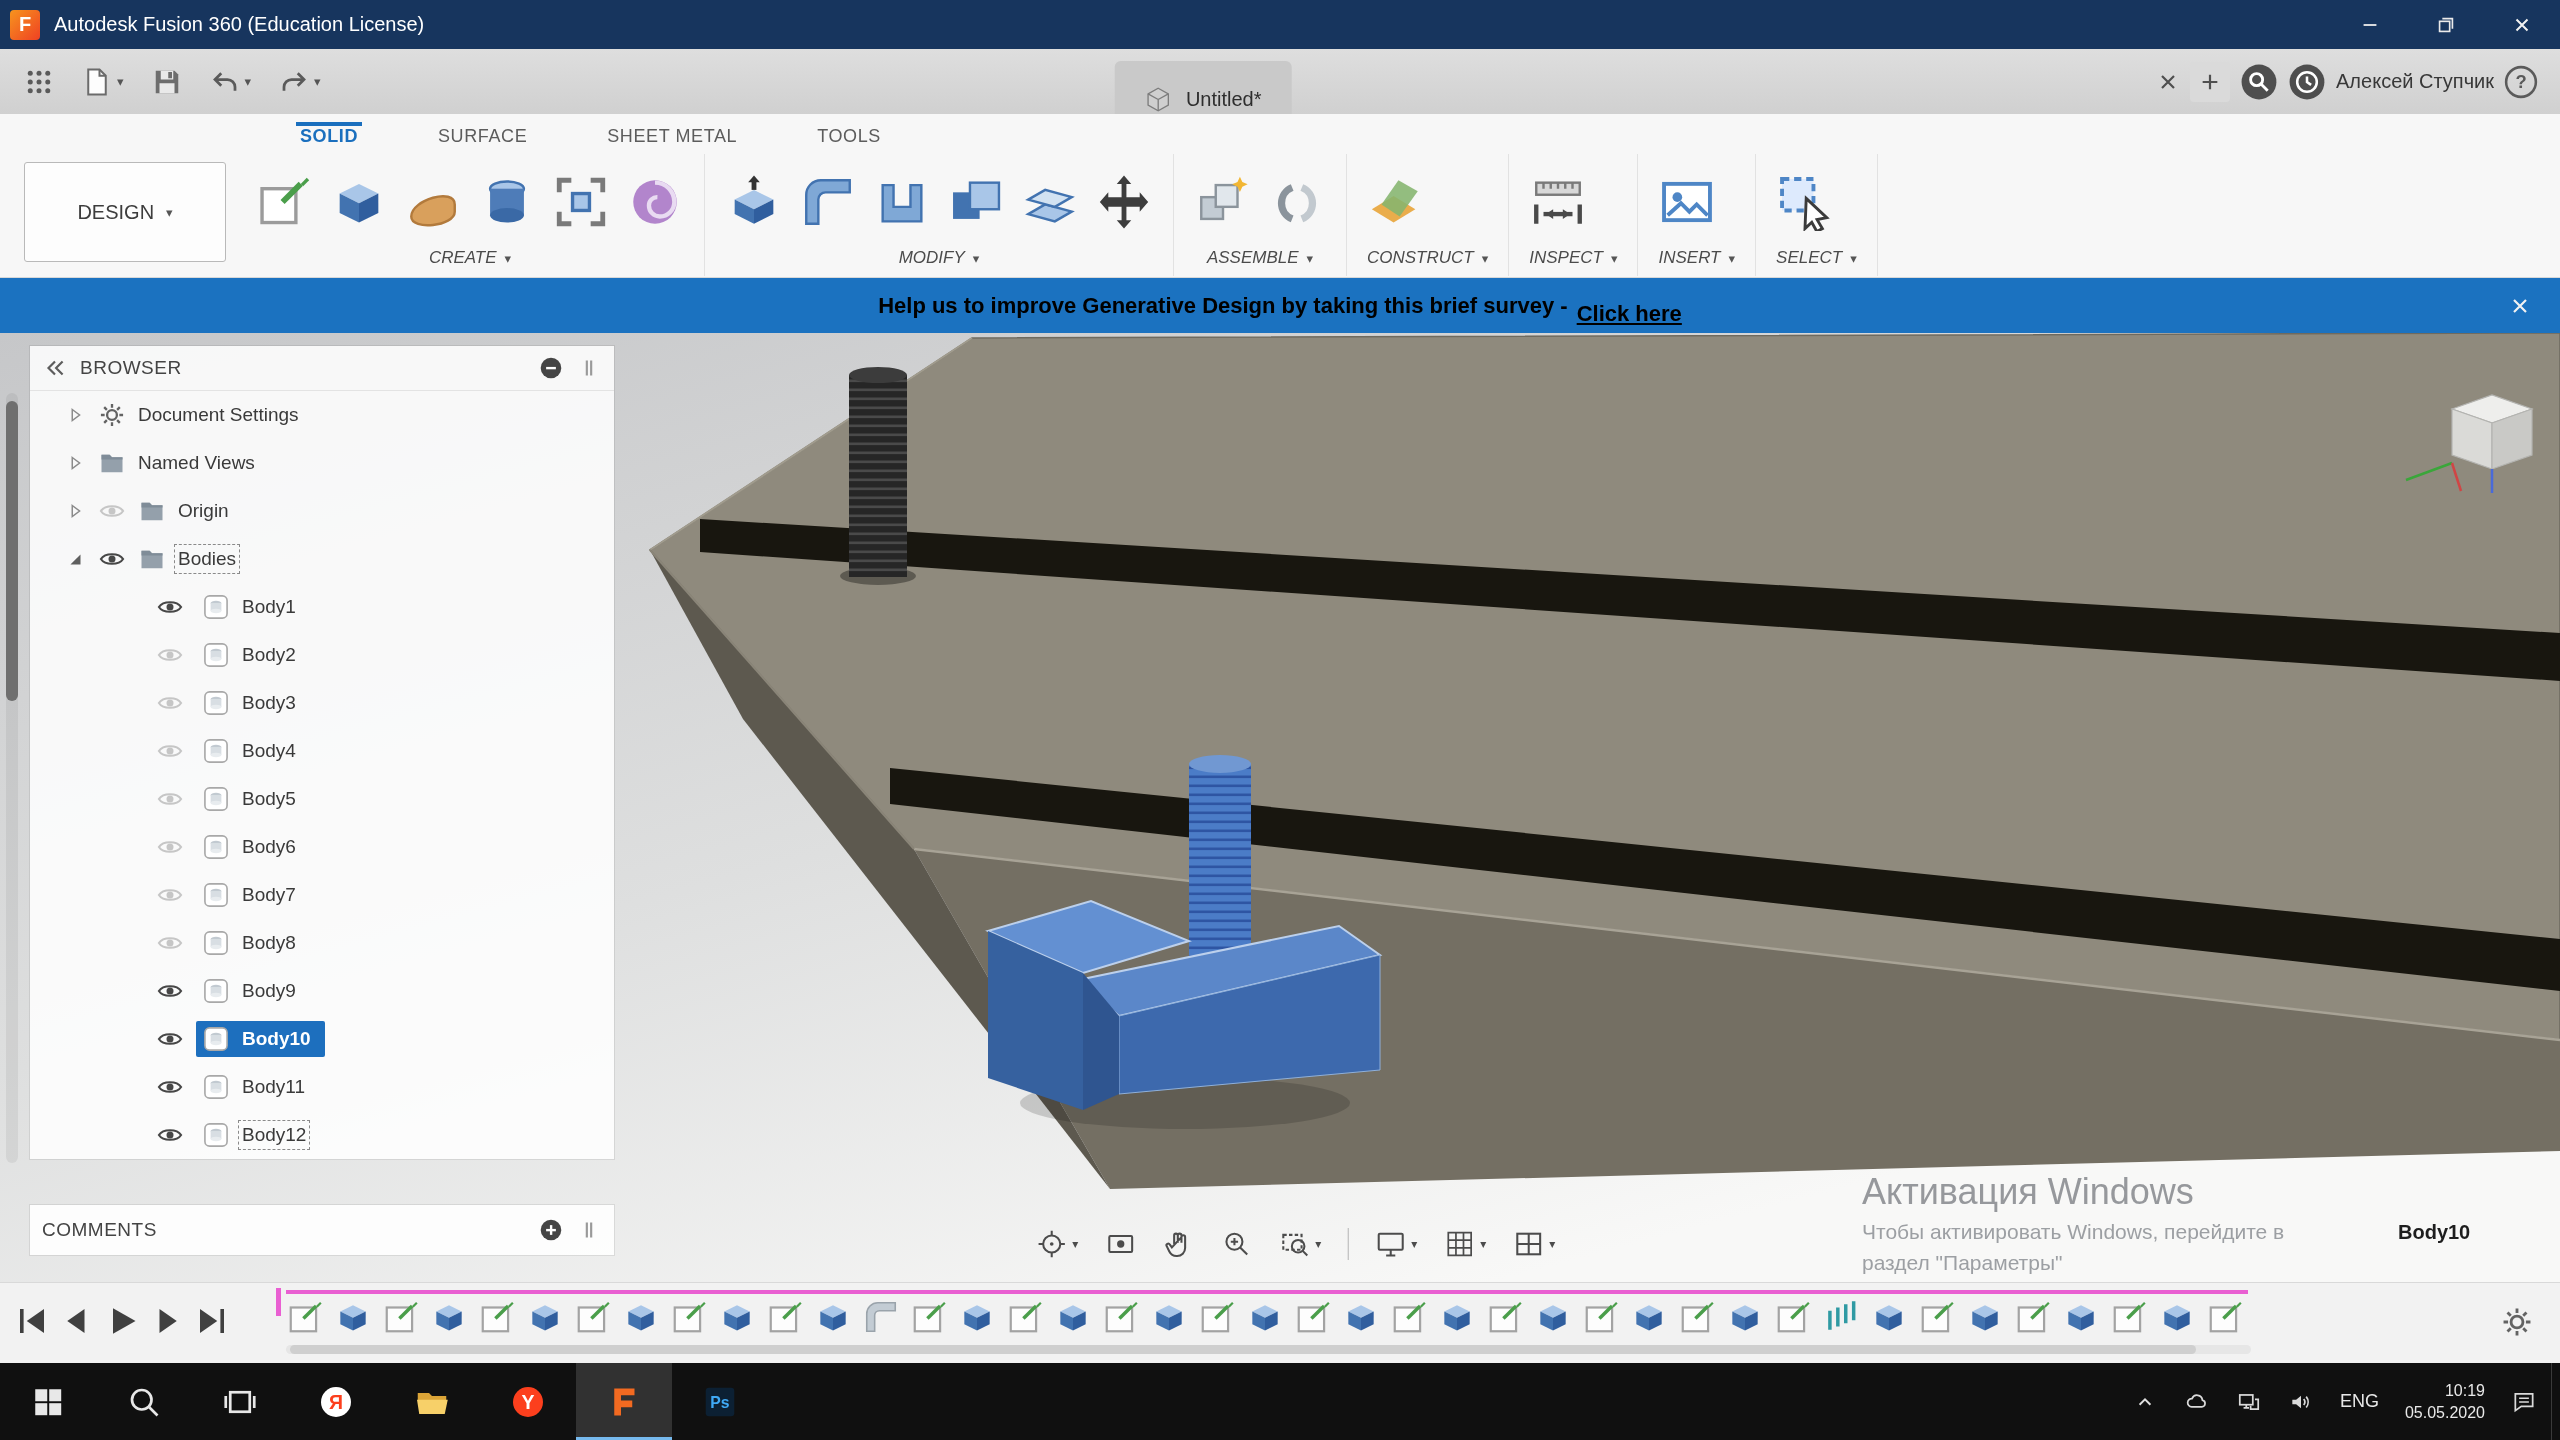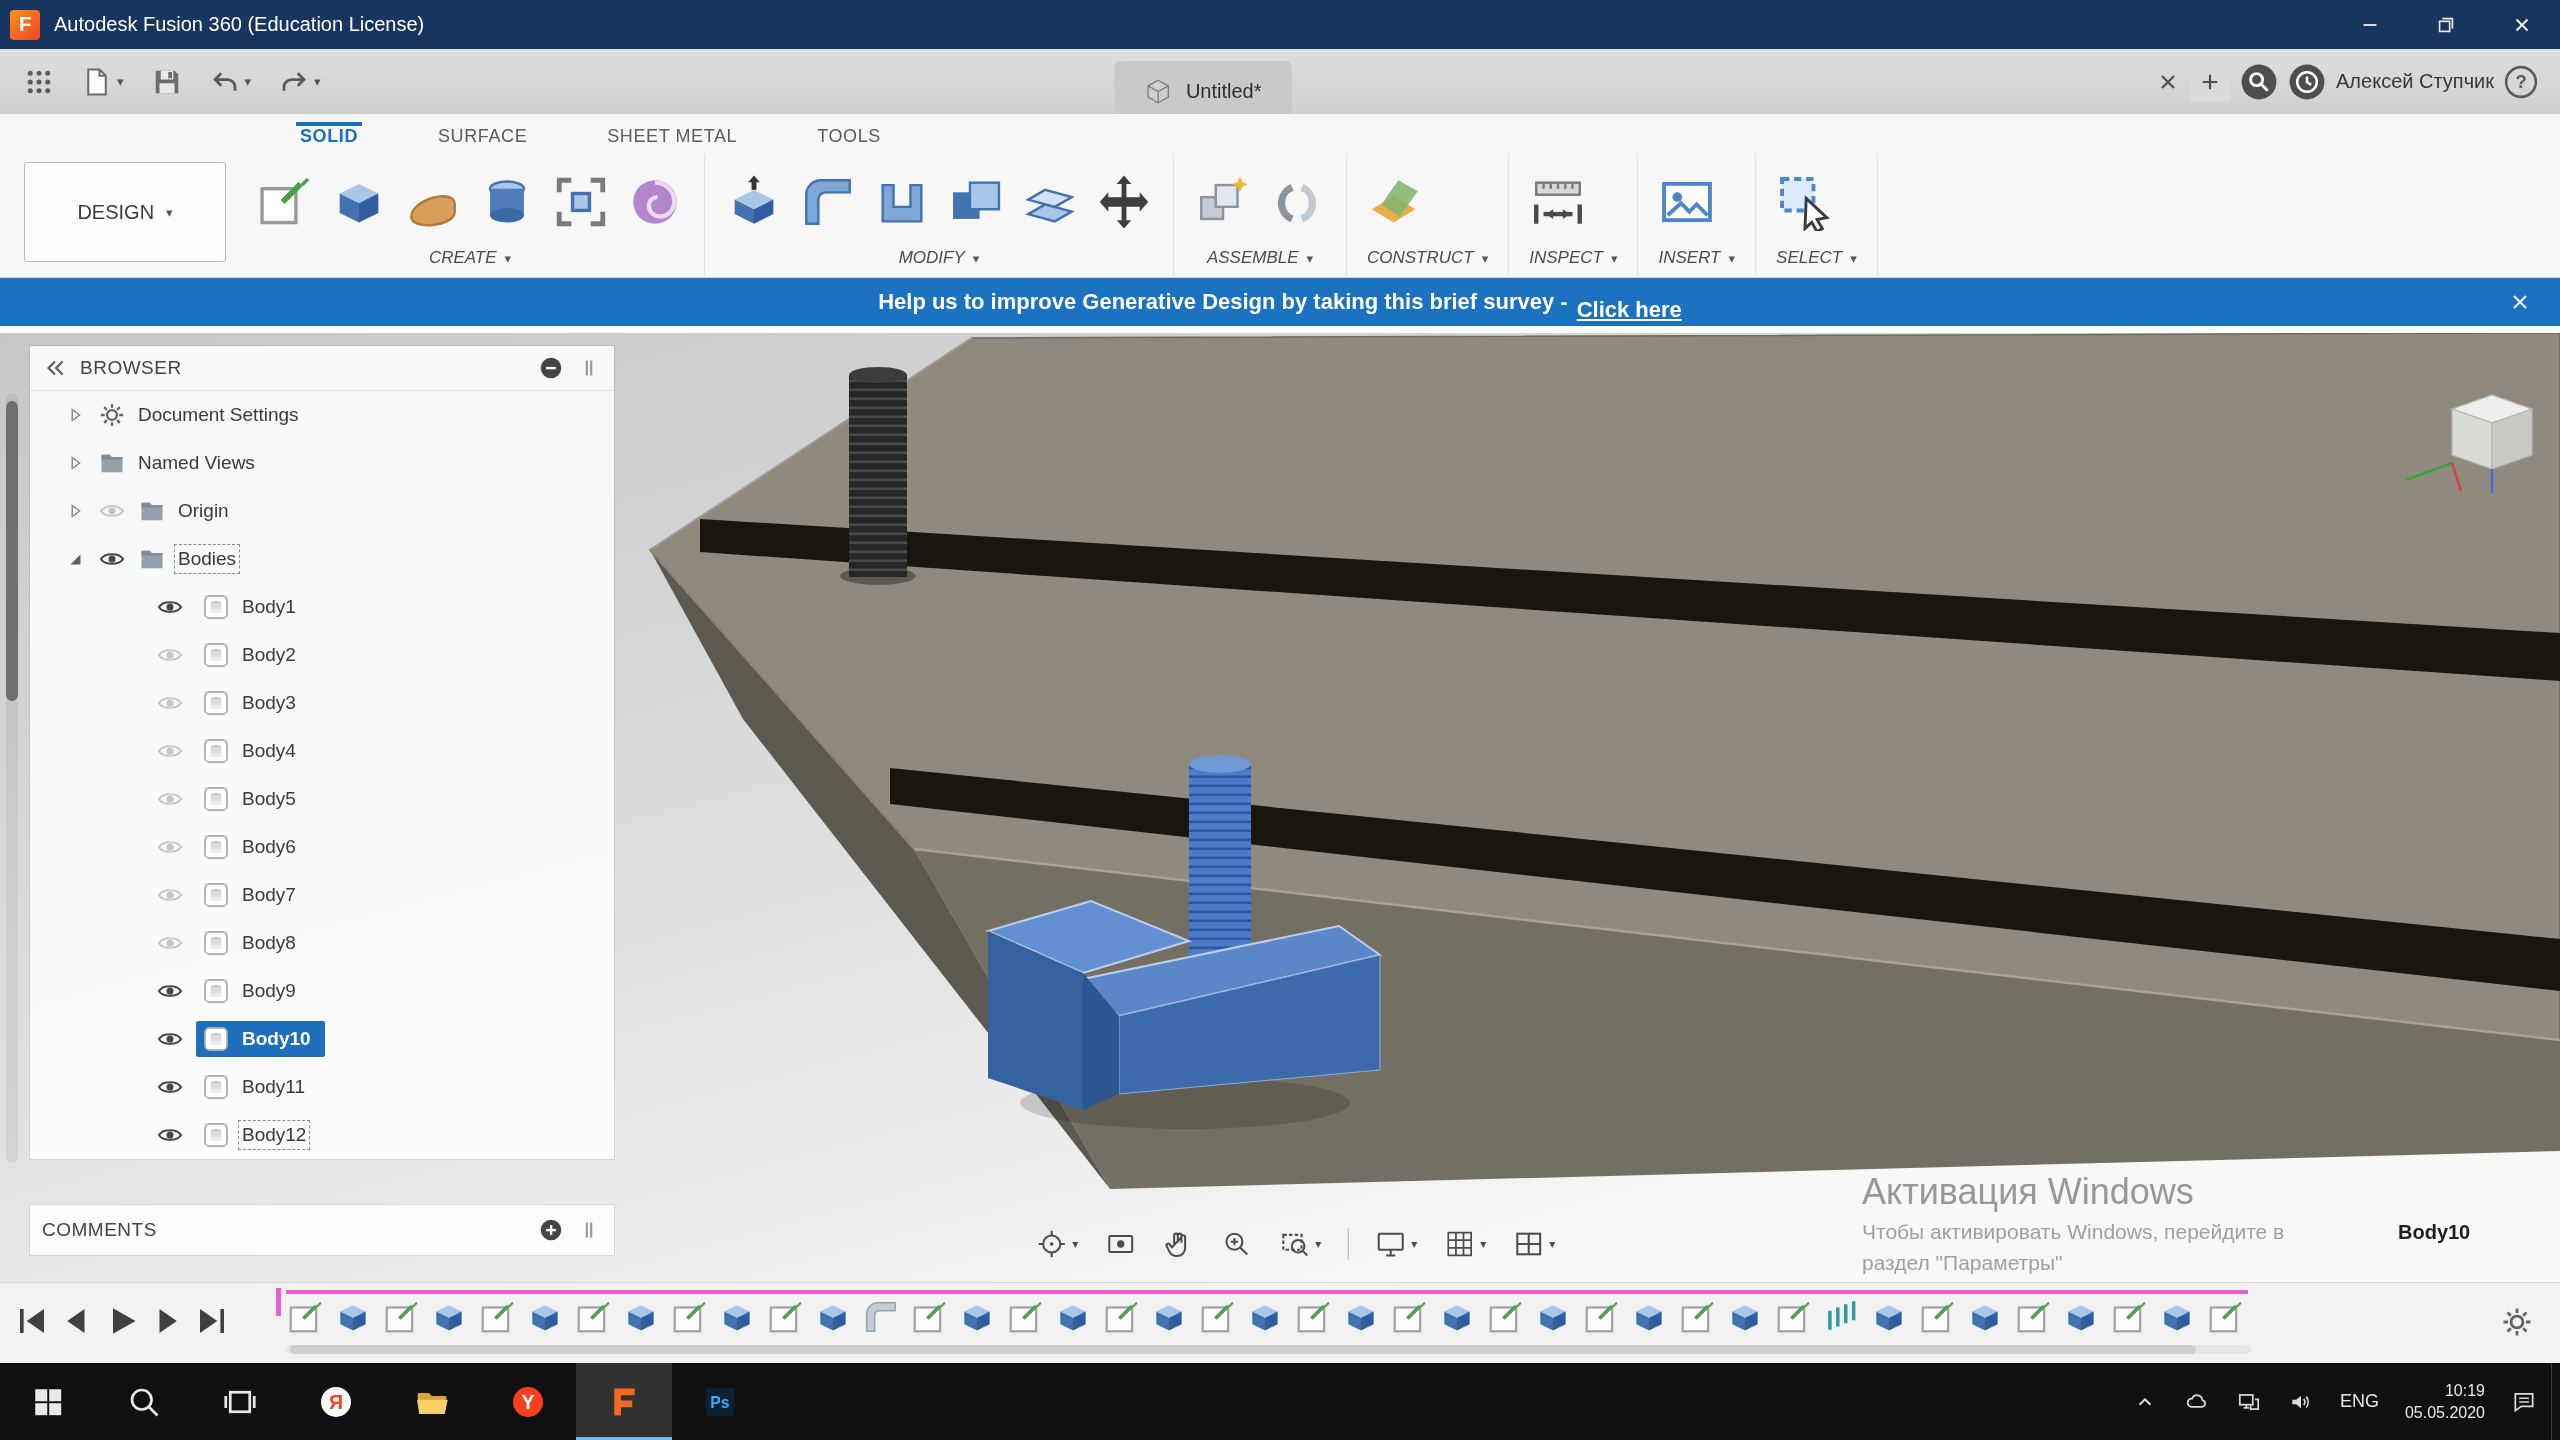--- a/index.html
+++ b/index.html
@@ -19,21 +19,21 @@
   .wc .ic{width:22px;height:22px;}
 
   
   .appbar{position:absolute;top:49px;left:0;right:0;height:65px;background:linear-gradient(#dedede,#d0d0d0);
           border-bottom:1px solid #bdbdbd;display:flex;align-items:center;}
   .ab-left{display:flex;align-items:center;gap:28px;padding-left:24px;}
   .ab-group{display:flex;align-items:center;gap:5px;}
   .ab-group .ic{width:30px;height:30px;}
   .caret{font-size:13px;color:#555;}
   .ab-tab{position:absolute;left:47%;transform:translateX(-50%);top:12px;height:53px;display:flex;align-items:center;gap:14px;
-          padding:4px 30px;background:#c9c9c9;border-radius:6px 6px 0 0;}
+          padding:12px 30px;background:#c9c9c9;border-radius:6px 6px 0 0;}
   .ab-tab .ic{width:27px;height:27px;}
   .ab-tab-title{font-size:20px;color:#2e2e2e;}
   .ab-right{margin-left:auto;display:flex;align-items:center;gap:10px;padding-right:22px;justify-content:space-between;}
   .ab-x{width:24px;height:24px;}
   .ab-plus{width:40px;height:40px;background:#dadada;border-radius:4px;display:flex;align-items:center;justify-content:center;}
   .ab-plus .ic{width:22px;height:22px;}
   .ab-circle{width:38px;height:38px;}
   .ab-user{font-size:20px;color:#383838;}
   .ab-help{width:34px;height:34px;}
 
@@ -44,21 +44,21 @@
   .rtab.active{color:#1a6fbe;font-weight:bold;border-top-color:#1a6fbe;}
   .rbody{display:flex;align-items:stretch;height:122px;}
   .design-box{width:200px;margin:8px 10px 14px 24px;border:1px solid #b9b9b9;border-radius:3px;background:#fdfdfd;
               display:flex;align-items:center;justify-content:center;gap:12px;font-size:20px;color:#3d3d3d;}
   .rgroup{display:flex;flex-direction:column;padding:6px 20px 8px;border-right:1px solid #e2e2e2;}
   .ricons{display:flex;gap:16px;align-items:center;flex:1;}
   .ric{width:58px;height:58px;}
   .rlab{display:flex;justify-content:center;align-items:center;gap:8px;font-size:17px;color:#4b4b4b;padding-top:4px;font-style:italic;}
 
   
-  .banner{position:absolute;top:278px;left:0;right:0;height:48px;background:#1b72c0;color:#ffffff;display:flex;
+  .banner{position:absolute;top:278px;left:0;right:0;height:55px;background:#1b72c0;color:#000000;display:flex;
           align-items:center;justify-content:center;font-size:22px;font-weight:bold;}
   .banner .link{text-decoration:underline;margin-left:9px;cursor:pointer;margin-top:16px;}
   .banner-close{position:absolute;right:28px;width:24px;height:24px;}
 
   
   .canvas{position:absolute;top:333px;left:0;width:2560px;height:949px;overflow:hidden;
           background:linear-gradient(165deg,#c6c7c9 0%,#dedfdf 45%,#f8f8f7 82%);padding-left:41px;}
   .scene{position:absolute;left:0;top:0;}
 
   

